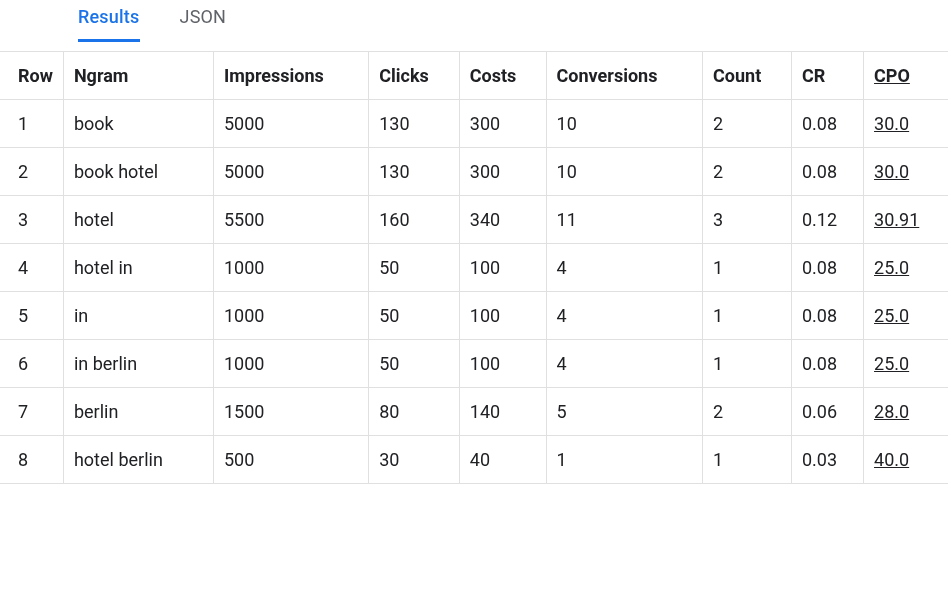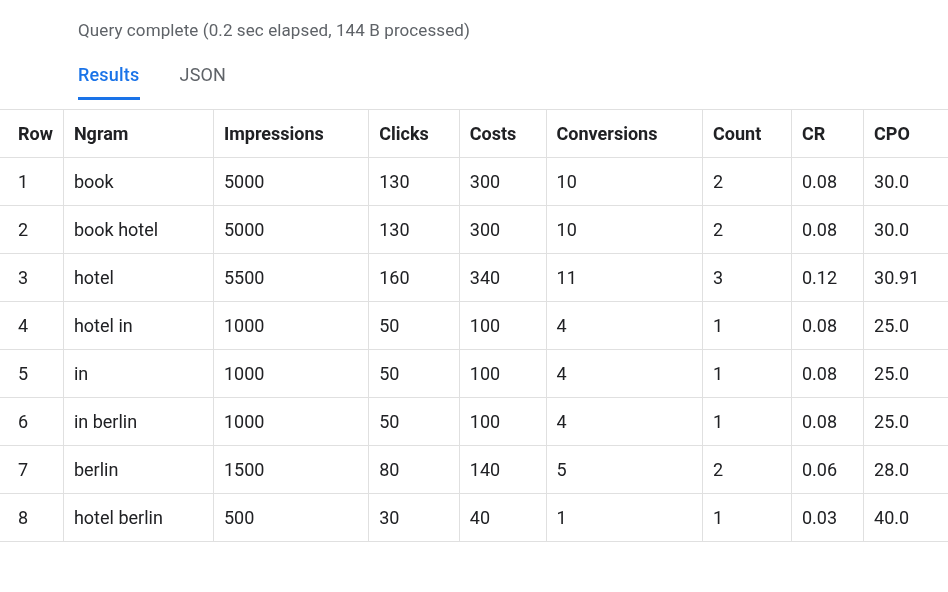--- a/index.html
+++ b/index.html
@@ -51,29 +51,28 @@
     font-size: 18px;
     text-align: left;
     white-space: nowrap;
   }
   th {
     font-weight: 700;
     color: #202124;
   }
   td.num, th.num { text-align: left; }
   th:first-child, td:first-child { border-left: none; }
-  th:last-child, td:last-child { border-right: none; }
+  th:last-child, td:last-child { border-right: none; text-decoration: underline; }
   .col-row { width: 54px; padding-left: 18px; }
   .col-ngram { width: 150px; }
 </style>
 </head>
 <body>
 
 <div class="wrap">
-  <div class="status">Query complete (0.2 sec elapsed, 144 B processed)</div>
 
   <div class="tabs" id="tabs">
       <div class="tab active">Results</div>
       <div class="tab">JSON</div>
     </div>
 
   <table>
     <thead>
         <tr id="thead-row">
           <th class="col-row">Row</th>

